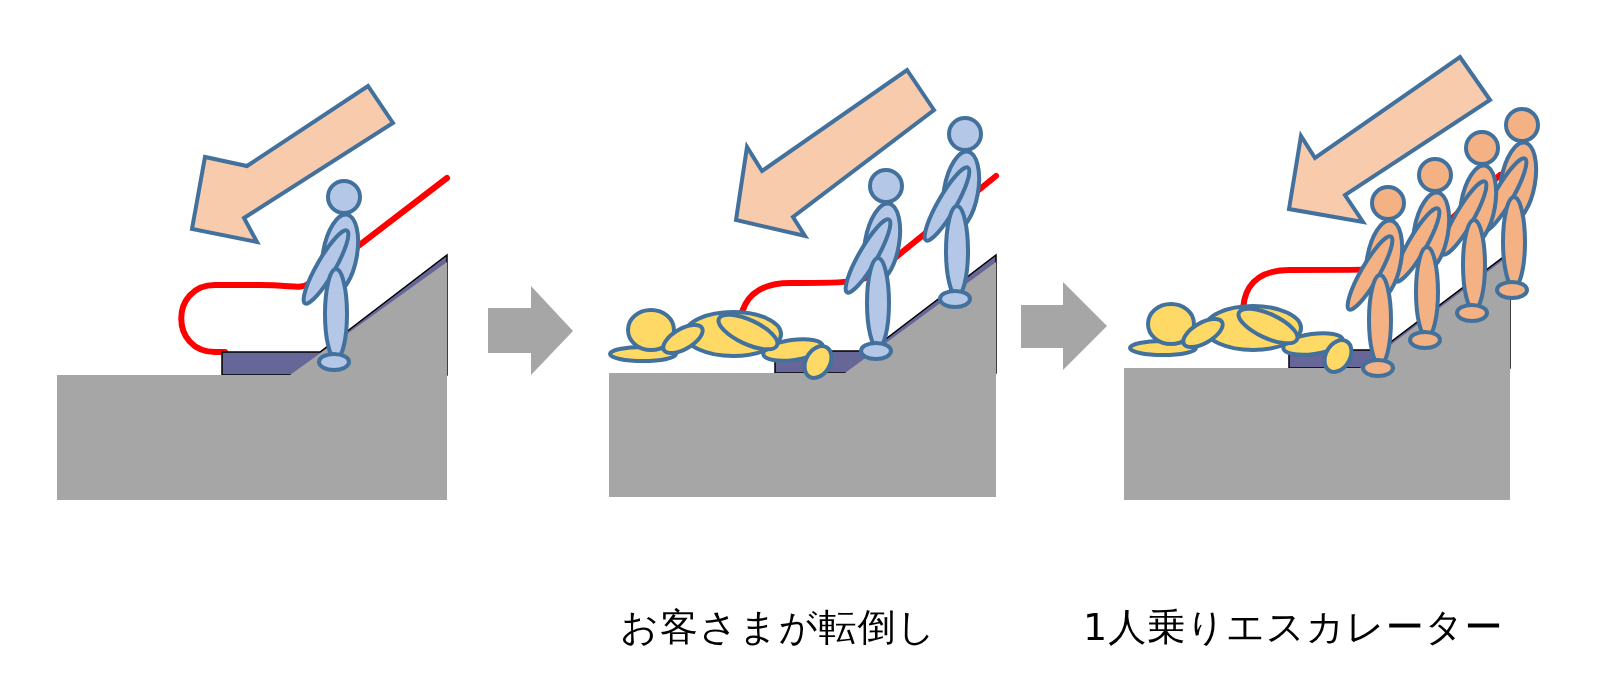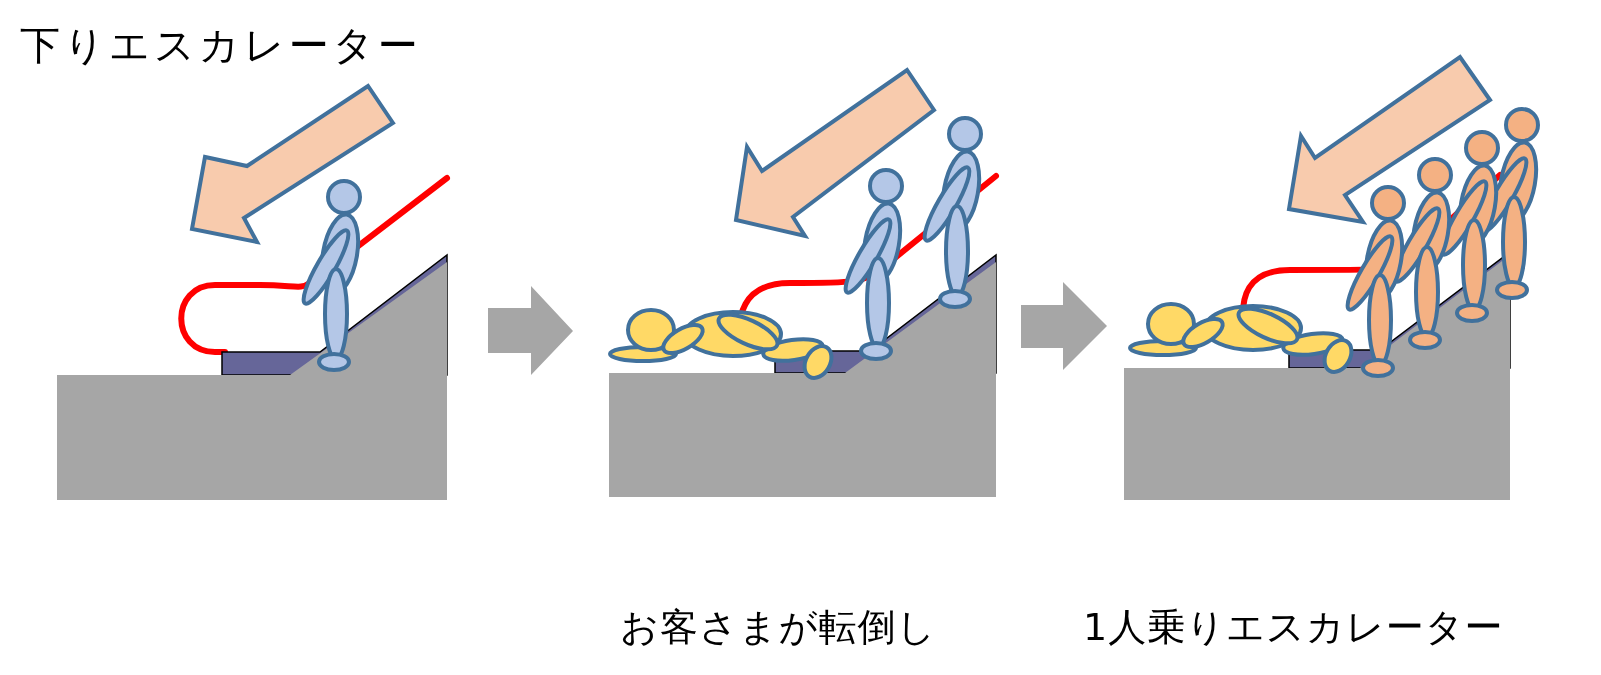--- a/index.html
+++ b/index.html
@@ -12,21 +12,20 @@
   .cap2 { left:620px; top:512px; }
   .cap3 { left:1083px; top:512px; }
   .cap3 .line, .cap2 .line { display:block; height:50px; }
   svg { position:absolute; left:0; top:0; }
 </style>
 </head>
 <body>
 
 <div id="stage">
 
-  <div class="label title">下りエスカレーター</div>
 
   <svg width="1601" height="675" viewBox="0 0 1601 675">
     <defs>
 
       <g id="person">
         <ellipse cx="10" cy="-165" rx="16" ry="16"></ellipse>
         <ellipse cx="6" cy="-108" rx="17" ry="40" transform="rotate(10 6 -108)"></ellipse>
         <ellipse cx="-8" cy="-95" rx="9" ry="42" transform="rotate(30 -8 -95)"></ellipse>
         <ellipse cx="2" cy="-48" rx="11" ry="45"></ellipse>
         <ellipse cx="0" cy="0" rx="15" ry="8"></ellipse>

